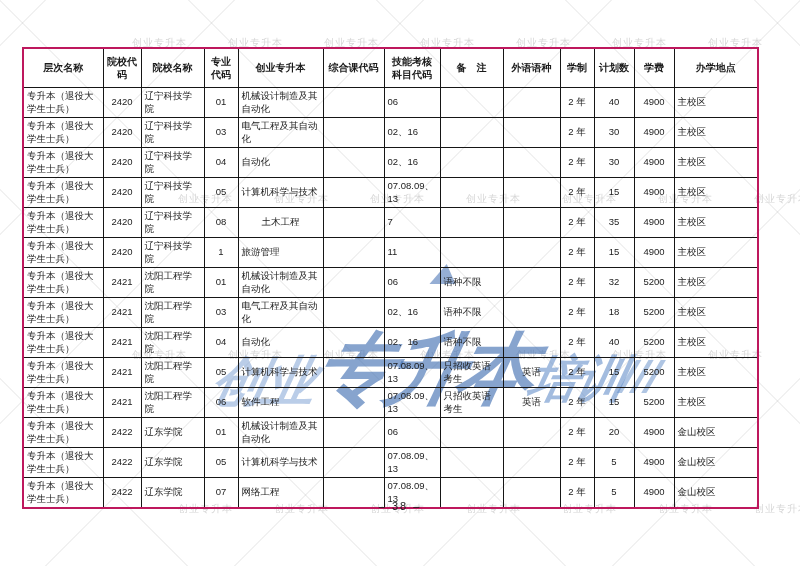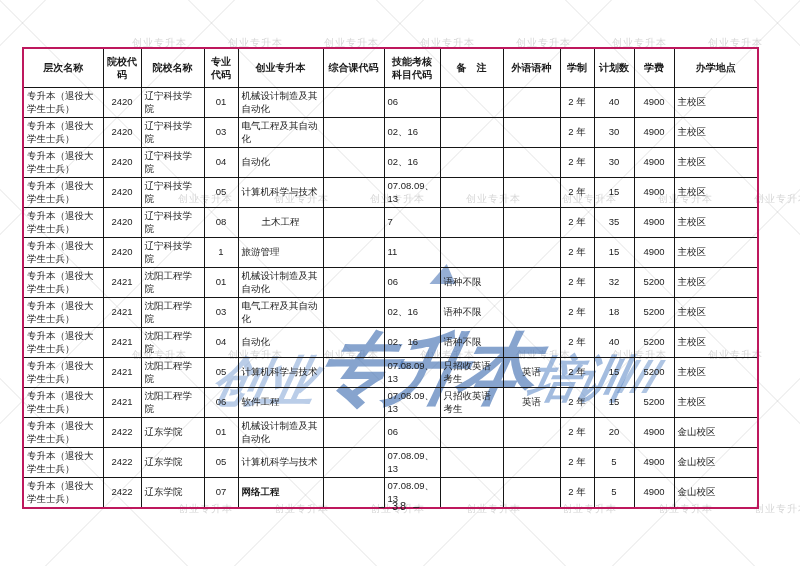--- a/index.html
+++ b/index.html
@@ -349,21 +349,21 @@
         <td style="text-align: center;">2 年</td>
         <td style="text-align: center;">5</td>
         <td style="text-align: center;">4900</td>
         <td style="text-align: left;">金山校区</td>
       </tr>
       <tr>
         <td style="text-align: left;">专升本（退役大学生士兵）</td>
         <td style="text-align: center;">2422</td>
         <td style="text-align: left;">辽东学院</td>
         <td style="text-align: center;">07</td>
-        <td style="text-align: left; font-weight: bold;">网络工程</td>
+        <td style="text-align: left;">网络工程</td>
         <td style="text-align: center;"></td>
         <td style="text-align: left;">07.08.09、13</td>
         <td style="text-align: left;"></td>
         <td style="text-align: center;"></td>
         <td style="text-align: center;">2 年</td>
         <td style="text-align: center;">5</td>
         <td style="text-align: center;">4900</td>
         <td style="text-align: left;">金山校区</td>
       </tr>
     </tbody>

